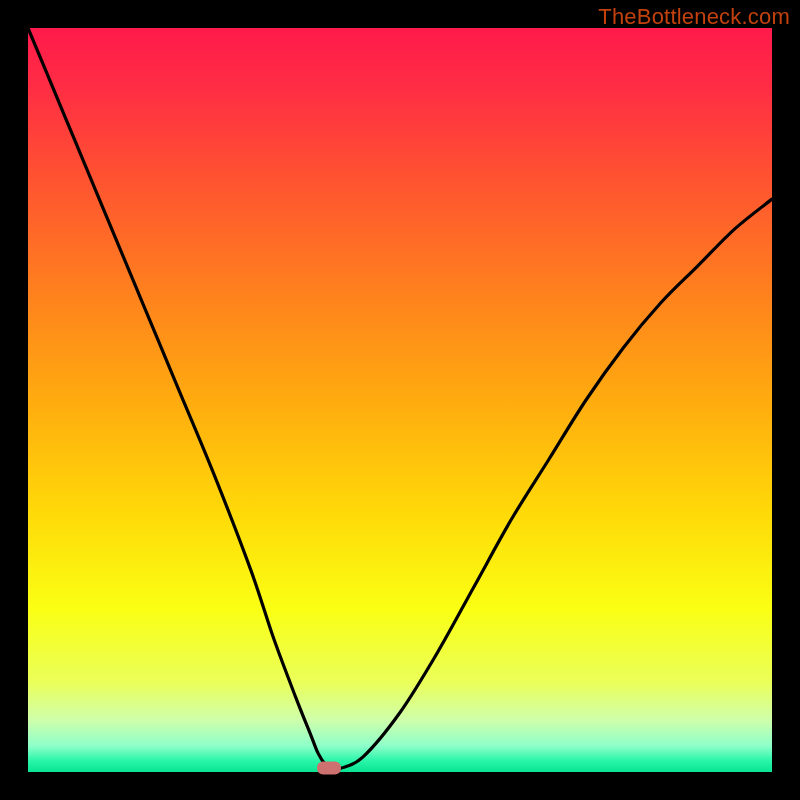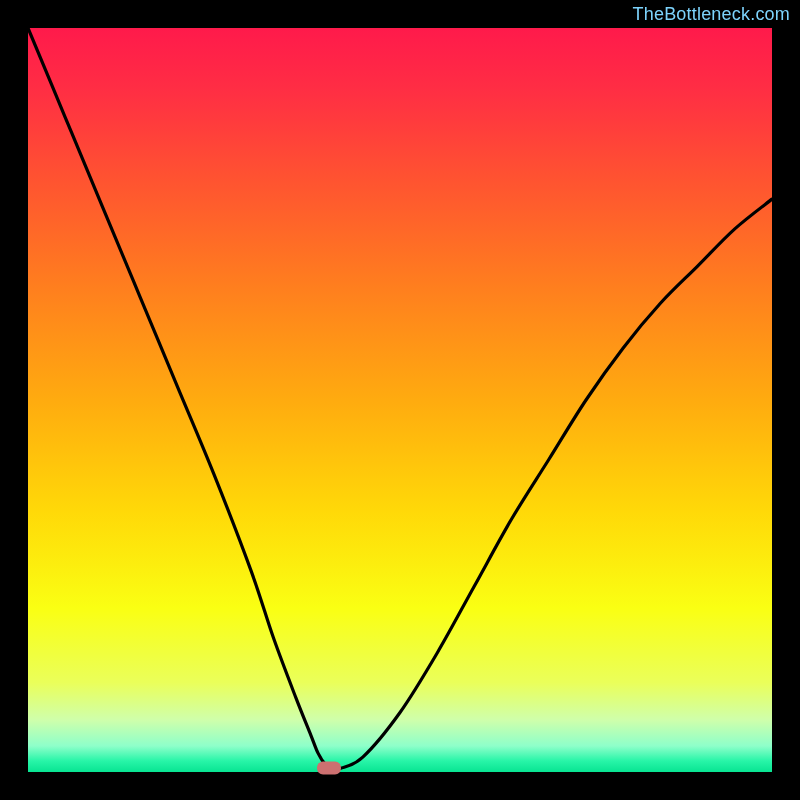--- a/index.html
+++ b/index.html
@@ -8,22 +8,22 @@
     width: 800px;
     height: 800px;
     background: #000;
     position: relative;
     font-family: Arial, Helvetica, sans-serif;
   }
   .watermark {
     position: absolute;
     top: 4px;
     right: 10px;
-    color: #7dd3fc;
-    font-size: 18px;
+    color: #c2410c;
+    font-size: 22px;
     font-weight: 500;
     z-index: 10;
     letter-spacing: 0.2px;
   }
   .frame {
     position: absolute;
     top: 28px;
     left: 28px;
     width: 744px;
     height: 744px;

